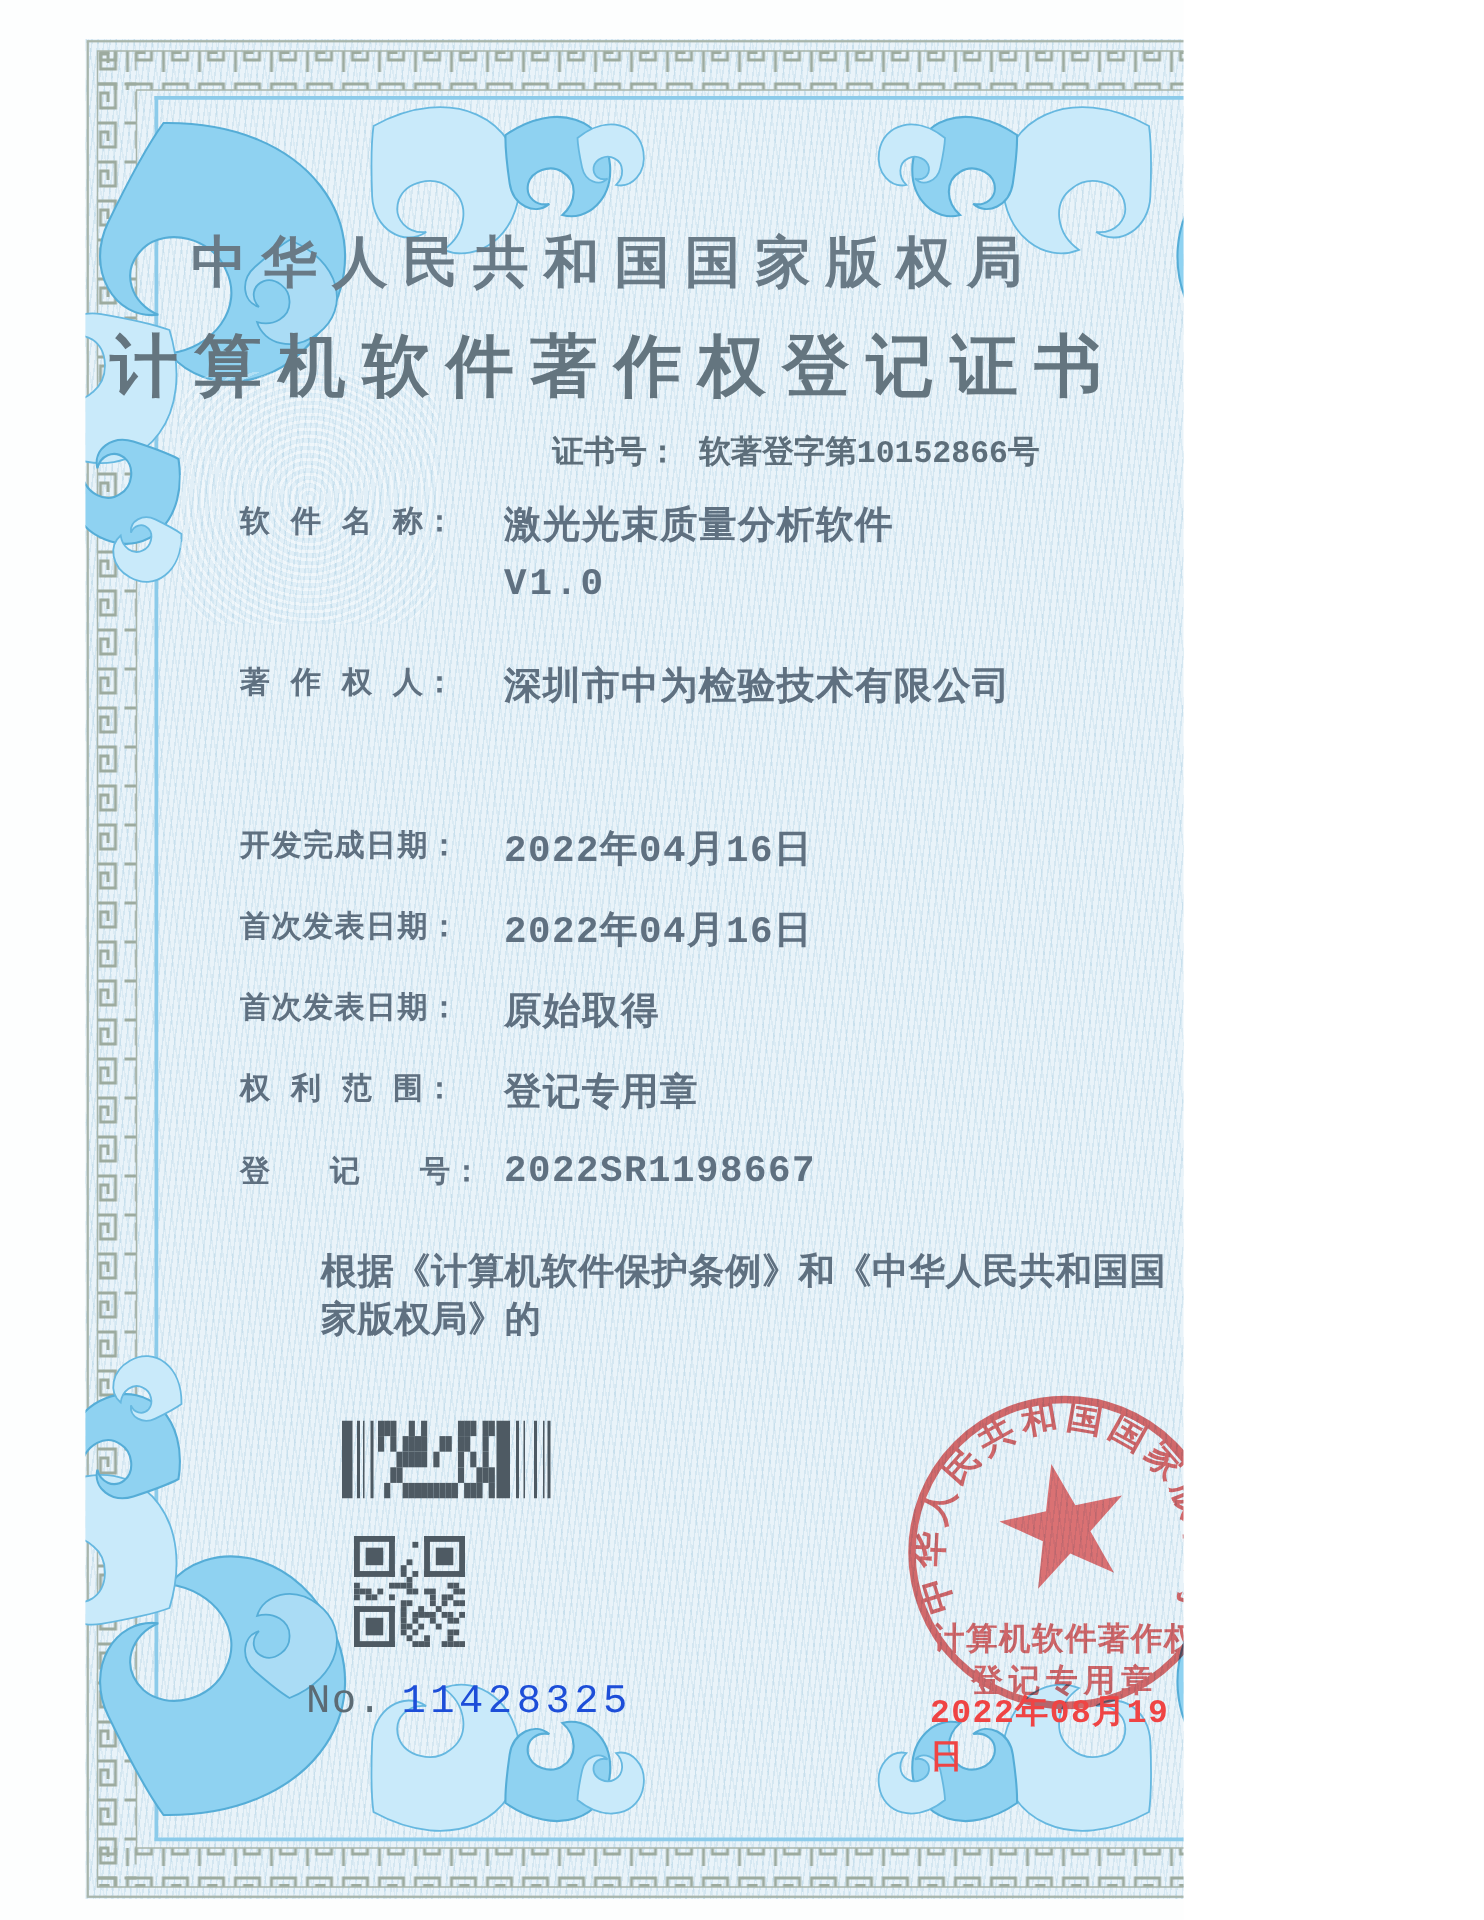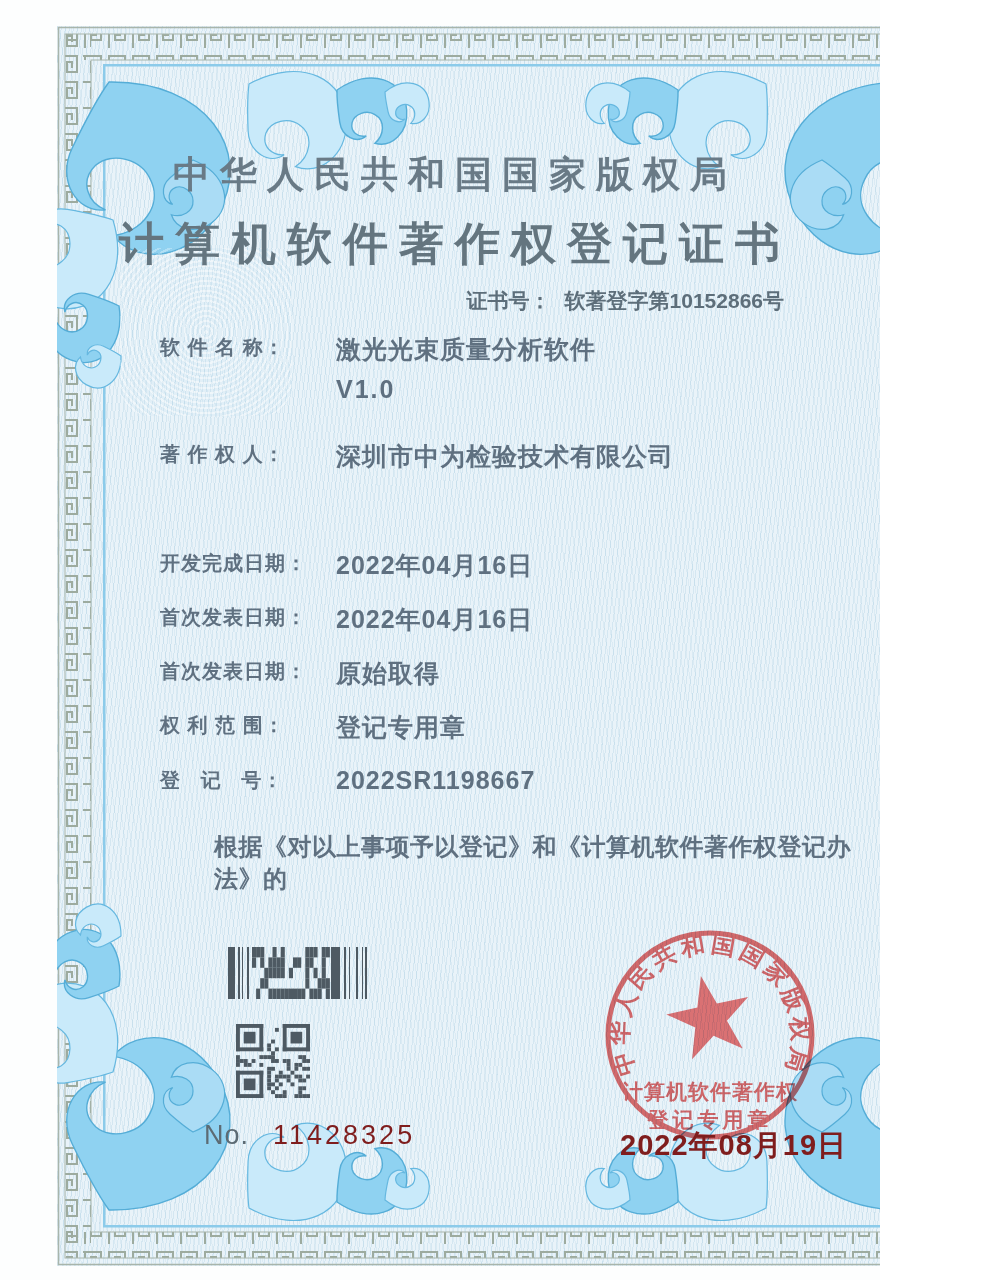--- a/index.html
+++ b/index.html
@@ -1,19 +1,19 @@
 <!DOCTYPE html>
 <html><head>
 <meta charset="utf-8">
 <style>
   html,body{margin:0;padding:0;background:#ffffff;}
   .page{
-    position:relative;width:880px;height:1280px;overflow:hidden;
+    position:relative;width:789px;height:1280px;overflow:hidden;
     background:#fdfefe;
-    font-family:Liberation Sans, sans-serif;
+    font-family:Liberation Mono, monospace;
     color:#5f7080;
   }
   .cert{
     position:absolute;left:57px;top:26px;width:901px;height:1240px;
     background:#e9f3f9;
   }
   .cert .guilloche{
     position:absolute;inset:0;
     background-image:
       repeating-linear-gradient(97deg, rgba(116,174,205,0.18) 0 1px, rgba(255,255,255,0) 1px 4px),
@@ -50,31 +50,31 @@
 
   .statement{position:absolute;font-size:24px;font-weight:700;letter-spacing:0.5px;color:#5f7080;}
   .st1{left:214px;top:831px;}
   .st2{left:158px;top:883px;}
 
   .barcode{position:absolute;left:228px;top:947px;}
   .qrcode{position:absolute;left:236px;top:1024px;}
 
   .serial{position:absolute;left:204px;top:1120px;font-size:27px;color:#5c6b74;}
   .serial .no-lbl{letter-spacing:1px;}
-  .serial .no-digits{color:#7f1d1d;letter-spacing:3px;margin-left:24px;font-weight:400;}
+  .serial .no-digits{color:#1d4ed8;letter-spacing:3px;margin-left:12px;font-weight:400;}
 
   .seal{position:absolute;left:599px;top:924px;width:222px;height:222px;opacity:.92;mix-blend-mode:multiply;}
   .seal-ring{fill:none;stroke:#e36262;stroke-width:5px;}
   .seal-ring-text{font-size:24px;font-weight:700;letter-spacing:4px;fill:#e25e5e;}
   .seal-star{fill:#ee6a6a;}
   .seal-line{fill:#e25e5e;font-weight:700;text-anchor:middle;}
   .seal-line1{font-size:21px;letter-spacing:1px;}
   .seal-line2{font-size:21px;letter-spacing:4px;}
 
-  .issue-date{position:absolute;left:620px;top:1126px;font-size:29px;font-weight:700;color:#7f1d1d;letter-spacing:1px;}
+  .issue-date{position:absolute;left:620px;top:1126px;font-size:22px;font-weight:700;color:#ef4444;letter-spacing:1px;}
 </style>
 </head>
 <body>
 
 <div class="page">
 
   <div class="cert">
     <div class="guilloche"></div>
 
     <svg class="frame-svg" width="901" height="1240" viewBox="0 0 901 1240">
@@ -150,21 +150,21 @@
   </div>
   <div class="field" style="top:712px">
     <span class="flabel">权 利 范 围：</span>
     <span class="fvalue">登记专用章</span>
   </div>
   <div class="field" style="top:767px">
     <span class="flabel">登   记   号：</span>
     <span class="fvalue">2022SR1198667</span>
   </div>
 
-  <div class="statement st1">根据《对以上事项予以登记》和《计算机软件著作权登记办法》的</div>
+  <div class="statement st1">根据《计算机软件保护条例》和《中华人民共和国国家版权局》的</div>
 
   <svg class="barcode" id="barcode-svg" width="140" height="52">
       <rect x="0" y="0" width="7" height="52" fill="#4e5a63"></rect>
       <rect x="10" y="0" width="2" height="52" fill="#4e5a63"></rect>
       <rect x="14" y="0" width="1" height="52" fill="#4e5a63"></rect>
       <rect x="19" y="0" width="2" height="52" fill="#4e5a63"></rect>
       <rect x="103" y="0" width="9" height="52" fill="#4e5a63"></rect>
       <rect x="116" y="0" width="2" height="52" fill="#4e5a63"></rect>
       <rect x="121" y="0" width="1" height="52" fill="#4e5a63"></rect>
       <rect x="128" y="0" width="2" height="52" fill="#4e5a63"></rect>

